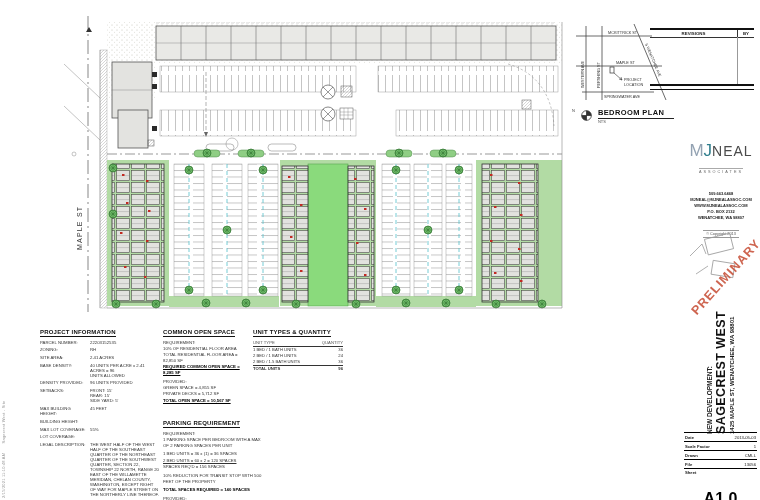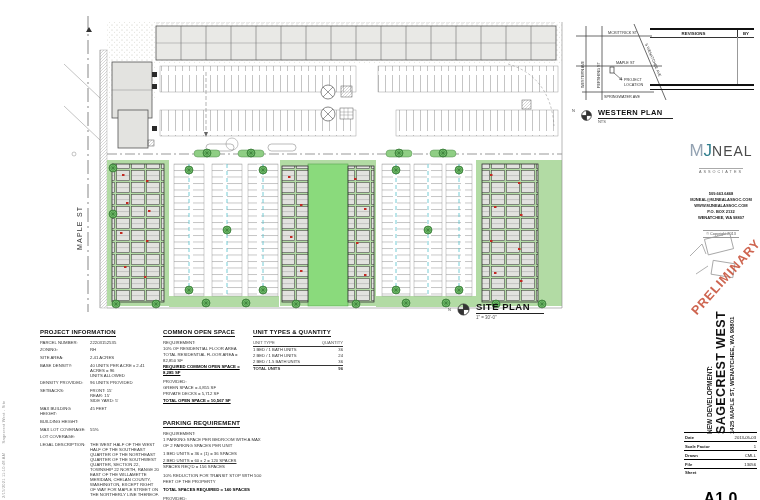--- a/index.html
+++ b/index.html
@@ -311,33 +311,20 @@
         <use href="#tree" x="440" y="290"></use>
           <use href="#tree" x="486" y="290"></use>
         <use href="#tree" x="57" y="154"></use>
           <use href="#tree" x="57" y="200"></use>
         <line x1="506" y1="8" x2="506" y2="294" stroke="#888" stroke-width="0.6"></line>
         <line x1="51" y1="294" x2="506" y2="294" stroke="#888" stroke-width="0.6"></line>
       </g>
     </svg>
   </div>
 
-  <div class="plan-cap">
-    <span class="nlab">N</span>
-    <svg width="17" height="17" viewBox="0 0 17 17">
-      <circle cx="8.5" cy="8.5" r="5.5" fill="none" stroke="#333" stroke-width="0.9"></circle>
-      <path d="M8.5,3 V14 M3,8.5 H14" stroke="#333" stroke-width="0.9"></path>
-      <path d="M8.5,8.5 L8.5,3 A5.5,5.5 0 0 1 14,8.5 Z" fill="#333"></path>
-      <path d="M8.5,8.5 L8.5,14 A5.5,5.5 0 0 1 3,8.5 Z" fill="#333"></path>
-    </svg>
-    <div class="cap-text">
-      <div class="t1">SITE PLAN</div>
-      <div class="t2">1" = 30'-0"</div>
-    </div>
-  </div>
 
   <div class="vicinity">
     <svg width="104" height="80" viewBox="0 0 104 80">
       <line x1="4" y1="14" x2="80" y2="14" stroke="#444" stroke-width="0.8"></line>
       <line x1="4" y1="44" x2="90" y2="44" stroke="#444" stroke-width="0.8"></line>
       <line x1="10" y1="70" x2="82" y2="70" stroke="#444" stroke-width="0.8"></line>
       <line x1="14" y1="4" x2="14" y2="78" stroke="#444" stroke-width="0.8"></line>
       <line x1="30" y1="4" x2="30" y2="78" stroke="#444" stroke-width="0.8"></line>
       <line x1="62" y1="2" x2="94" y2="78" stroke="#444" stroke-width="0.8"></line>
       <text x="36" y="12" font-size="3.8" fill="#333">MCKITTRICK ST</text>
@@ -353,21 +340,21 @@
     </svg>
     <div class="vic-cap">
       <span class="nlab">N</span>
       <svg width="15" height="15" viewBox="0 0 17 17">
         <circle cx="8.5" cy="8.5" r="5.5" fill="none" stroke="#333" stroke-width="0.9"></circle>
         <path d="M8.5,3 V14 M3,8.5 H14" stroke="#333" stroke-width="0.9"></path>
         <path d="M8.5,8.5 L8.5,3 A5.5,5.5 0 0 1 14,8.5 Z" fill="#333"></path>
         <path d="M8.5,8.5 L8.5,14 A5.5,5.5 0 0 1 3,8.5 Z" fill="#333"></path>
       </svg>
       <div>
-        <div class="t1">WESTERN PLAN</div>
+        <div class="t1">BEDROOM PLAN</div>
         <div class="t2">NTS</div>
       </div>
     </div>
   </div>
 
   <div class="revisions">
     <div class="rev-box">
       <div class="rev-head">
         <div class="rh1">REVISIONS</div>
         <div class="rh2">BY</div>

